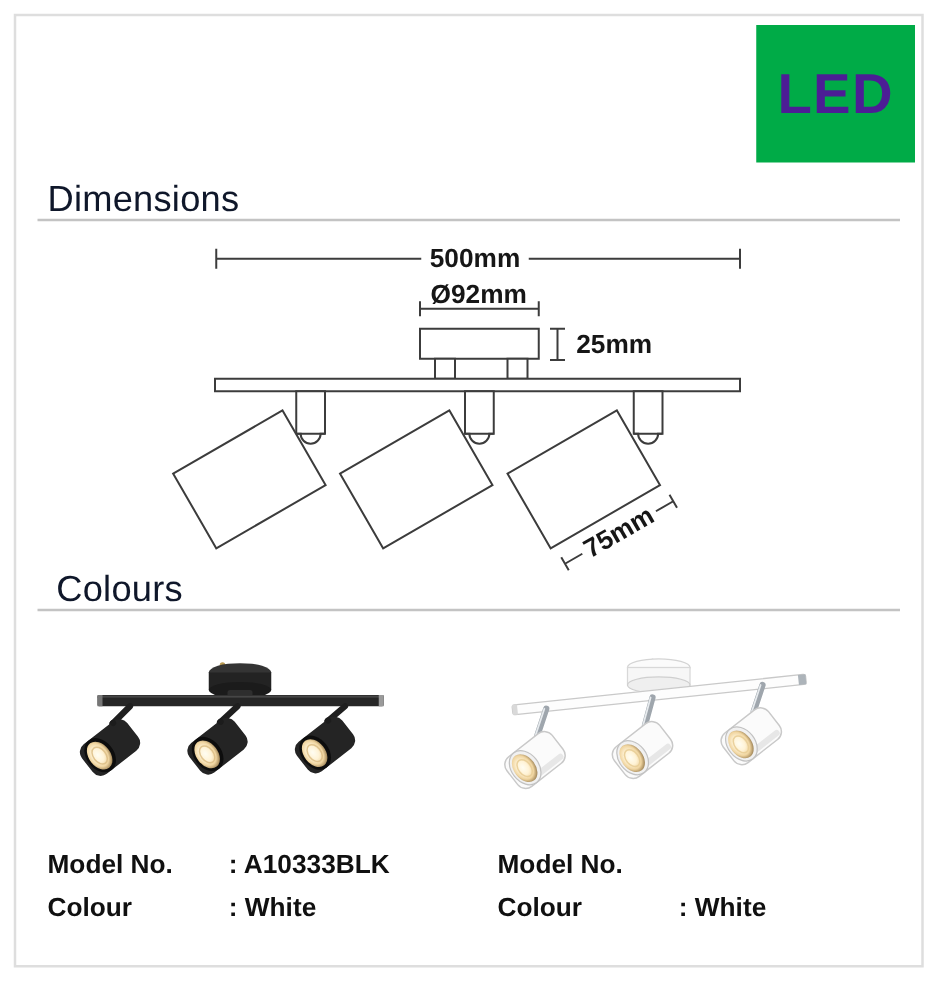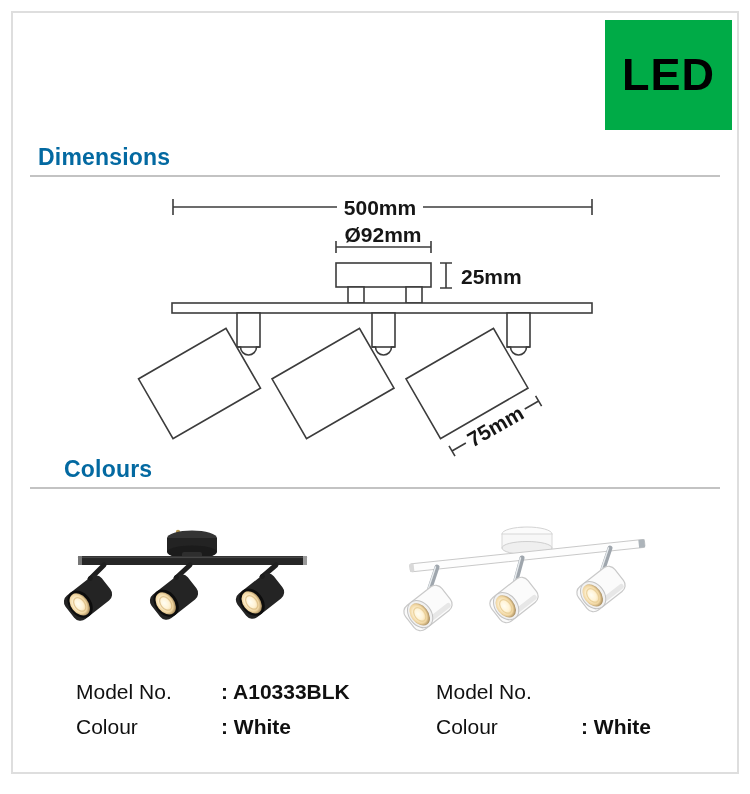--- a/index.html
+++ b/index.html
@@ -9,41 +9,41 @@
   }
   .frame{
     position:absolute;left:11px;top:11px;width:724px;height:759px;
     border:2px solid #dedede;
   }
   .led-badge{
     position:absolute;left:605px;top:20px;width:127px;height:110px;
     background:#00AB47;display:flex;align-items:center;justify-content:center;
   }
   .led-badge span{
-    color:#000000;font-weight:bold;font-size:45px;letter-spacing:1px;
+    color:#4c1d95;font-weight:bold;font-size:45px;letter-spacing:1px;
     font-family:"Liberation Sans", sans-serif;
   }
   .section-title{
-    position:absolute;font-size:23px;font-weight:bold;color:#0369a1;letter-spacing:.2px;
+    position:absolute;font-size:29px;font-weight:normal;color:#0f172a;letter-spacing:.2px;
   }
   .title-dimensions{left:38px;top:144px;}
-  .title-colours{left:45px;top:456px;margin-left:19px;}
+  .title-colours{left:45px;top:456px;}
   .section-rule{
     position:absolute;left:30px;width:690px;height:2px;background:#c3c3c3;
   }
   .rule-dimensions{top:175px;}
   .rule-colours{top:487px;}
   .art{position:absolute;left:0;}
   .spec{
     position:absolute;top:680px;font-size:21px;color:#101010;
   }
   .spec-black{left:38px;}
   .spec-white{left:398px;}
   .spec-row{display:flex;line-height:24px;margin-bottom:11px;}
-  .spec-label{font-weight:normal;width:145px;margin-left:38px;}
+  .spec-label{font-weight:bold;width:145px;}
   .spec-value{font-weight:bold;}
   svg text{
     font-family:"Liberation Sans", sans-serif;font-weight:bold;fill:#161616;
   }
 </style>
 </head>
 <body>
 
 <div class="canvas">
 

